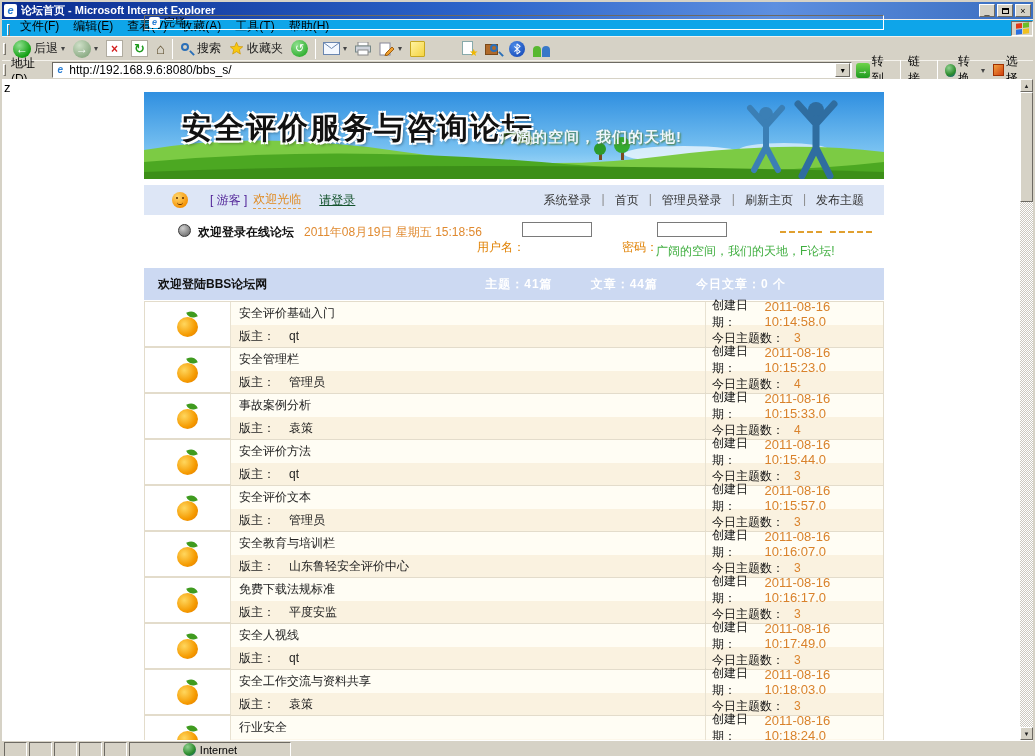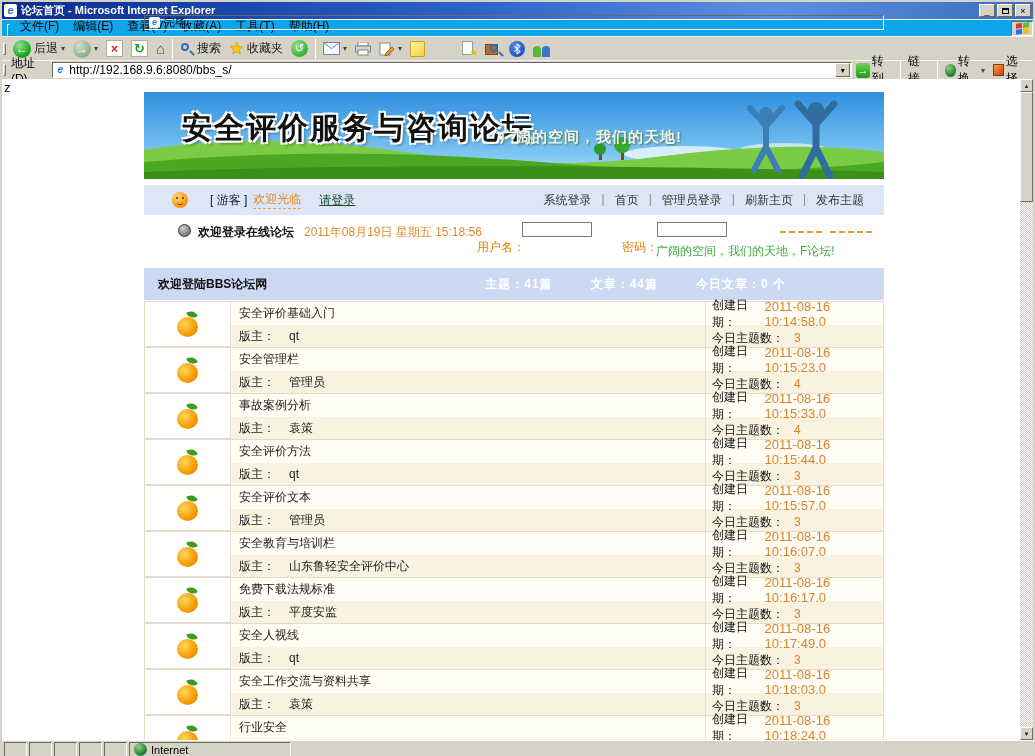--- a/index.html
+++ b/index.html
@@ -76,21 +76,21 @@
   .banner svg { position:absolute; inset:0; }
   .banner .btitle { position:absolute; left:38px; top:16px; font-size:30px; font-weight:bold; color:#111; letter-spacing:2px;
     text-shadow:-2px -2px 0 #fff,2px -2px 0 #fff,-2px 2px 0 #fff,2px 2px 0 #fff,3px 3px 3px rgba(0,0,0,.35); }
   .banner .bslogan { position:absolute; left:356px; top:36px; font-size:15px; font-weight:bold; color:#eef6fc;
     text-shadow:1px 1px 2px #4a7a30; letter-spacing:1px; }
 
   .navrow { margin-top:6px; height:30px; background:#dde6f6; display:flex; align-items:center; font-size:12px; padding:0 10px 0 28px; }
   .smiley { position:relative; width:16px; height:16px; border-radius:50%; background:radial-gradient(circle at 35% 30%,#ffd76e,#f59000 75%,#d07000); margin-right:22px; }
   .smiley::before { content:""; position:absolute; left:4px; top:5px; width:2px; height:2px; background:#5a2a00; border-radius:50%; box-shadow:6px 0 0 #5a2a00; }
   .smiley::after { content:""; position:absolute; left:5px; top:9px; width:6px; height:3px; border-bottom:1px solid #5a2a00; border-radius:0 0 6px 6px; }
-  .guest { color:#0f172a; margin-right:6px; }
+  .guest { color:#4c1d95; margin-right:6px; }
   .welc { color:#e08a20; margin-right:18px; border-bottom:1px dashed #e0a050; }
   .plslogin { color:#14532d; }
   .navlinks { margin-left:auto; display:flex; gap:0; color:#333; }
   .navlinks a { color:#333; text-decoration:none; padding:0 10px; }
   .navlinks i { color:#8a8a8a; font-style:normal; }
 
   .welcomerow { position:relative; height:49px; background:#fff; font-size:12px; }
   .commenticon { position:absolute; left:34px; top:9px; width:13px; height:13px; border-radius:50%;
      background:radial-gradient(circle at 35% 30%,#cfcfcf,#5a5a5a); border:1px solid #3a3a3a; }
   .whead { position:absolute; left:54px; top:9px; font-weight:bold; color:#111; }
@@ -133,21 +133,21 @@
      background-size:2px 2px; background-position:0 0,1px 1px; }
   .sbtn { position:absolute; left:0; width:13px; height:13px; background:#d6d2c6; font-size:6px; display:flex; align-items:center; justify-content:center; color:#222; }
   .sbtn.up { top:0; } .sbtn.down { bottom:0; }
   .sthumb { position:absolute; left:0; top:13px; width:13px; height:110px; background:#d6d2c6; }
 
   
   .statusbar { height:18px; background:#d6d2c6; display:flex; align-items:center; font-size:11px; gap:2px; padding:1px 2px; border-top:1px solid #fff; }
   .spane { height:15px; display:flex; align-items:center; gap:4px; padding:0 4px; }
   .spane.main { flex:1; }
   .spane.tiny { width:23px; }
-  .spane.zone { width:162px; }
+  .spane.zone { width:162px;justify-content:center; }
 </style>
 </head>
 <body>
 
 <div class="win">
 
   <div class="titlebar">
     <span class="ie-e">e</span>
     <span class="ttl">论坛首页 - Microsoft Internet Explorer</span>
     <span class="winbtn raised">_</span>

